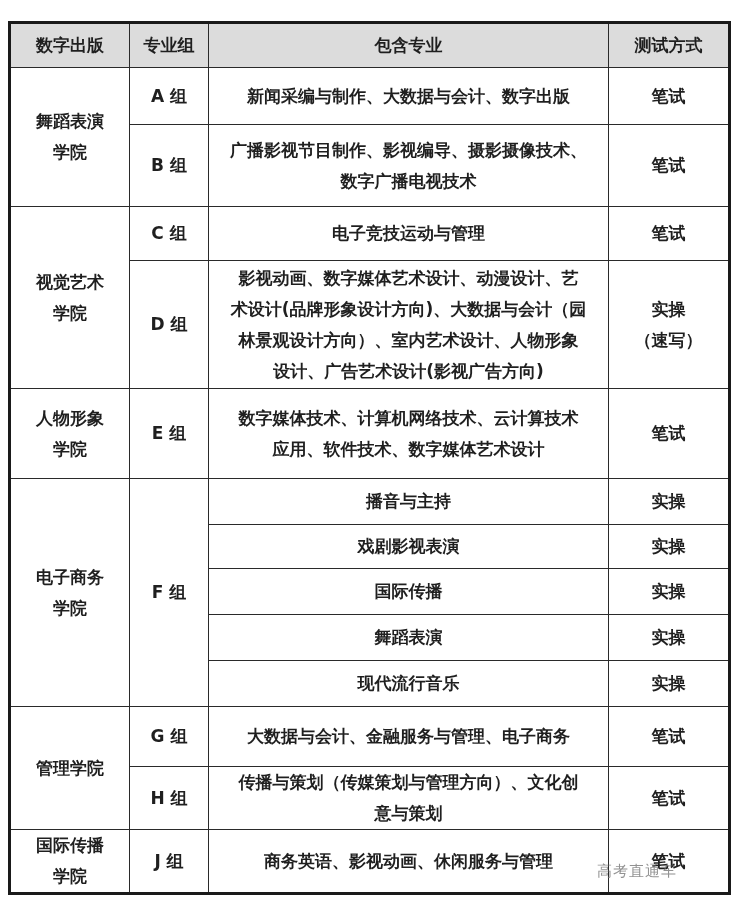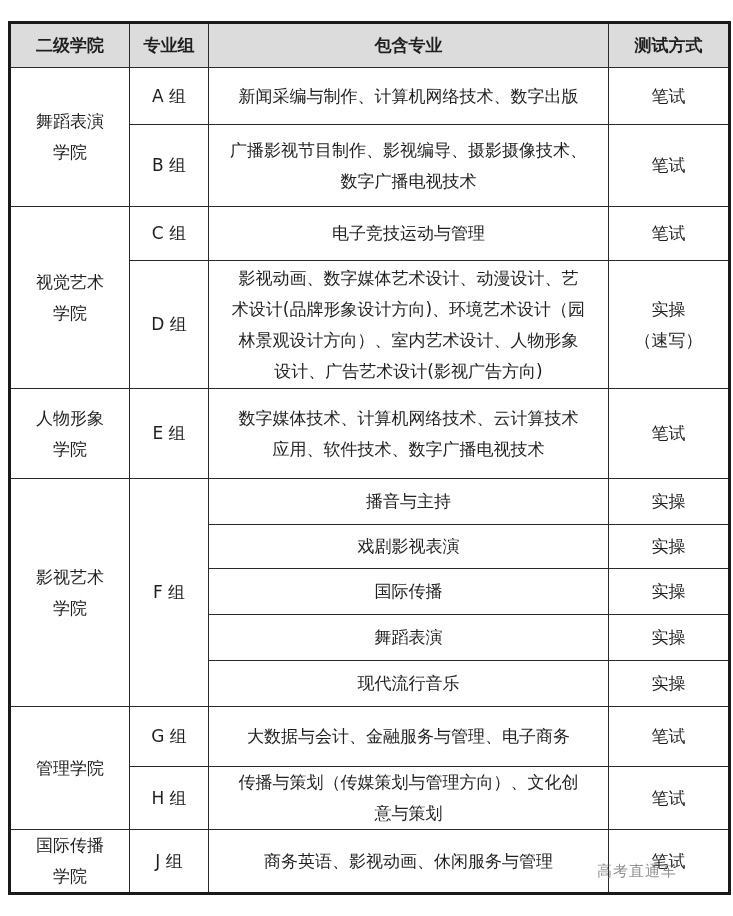--- a/index.html
+++ b/index.html
@@ -1,50 +1,50 @@
 <!DOCTYPE html>
 <html><head>
 <meta charset="utf-8">
 <style>
   html, body { margin: 0; padding: 0; background: #ffffff; }
   body { width: 733px; height: 916px; position: relative; overflow: hidden;
          font-family: "DejaVu Sans", "Liberation Sans", sans-serif; color: #1f1f1f; }
   table.main { position: absolute; left: 8px; top: 21px; width: 720px;
                border-collapse: collapse; border: 3px solid #1a1a1a; table-layout: fixed; }
   table.main td, table.main th { border: 1.5px solid #2a2a2a; text-align: center;
-               vertical-align: middle; font-size: 17px; line-height: 31px; padding: 0 6px; font-weight: normal; }
+               vertical-align: middle; font-size: 17px; line-height: 31px; padding: 0 6px; font-weight: bold; }
   table.main th { background: #dcdcdc; font-weight: bold; height: 43px; font-size: 17px; }
   col.c1 { width: 120px; } col.c2 { width: 79px; } col.c3 { width: 400px; } col.c4 { width: 121px; }
   .watermark { position: absolute; left: 597px; top: 862px; font-size: 15px; color: rgba(110,110,110,0.75);
                letter-spacing: 1px; }
 </style>
 </head>
 <body>
 
 <table class="main">
   <colgroup>
       <col class="c1">
       <col class="c2">
       <col class="c3">
       <col class="c4">
     </colgroup>
   <tbody>
       <tr>
-    <th>二级学院</th>
+    <th>数字出版</th>
     <th>专业组</th>
     <th>包含专业</th>
     <th>测试方式</th>
   </tr>
   <tr style="height:57px">
     <td rowspan="2">
           <div>舞蹈表演</div>
           <div>学院</div>
         </td>
     <td>A 组</td>
-    <td>新闻采编与制作、计算机网络技术、数字出版</td>
+    <td>新闻采编与制作、大数据与会计、数字出版</td>
     <td>笔试</td>
   </tr>
   <tr style="height:82px">
     <td>B 组</td>
     <td>
           <div>广播影视节目制作、影视编导、摄影摄像技术、</div>
           <div>数字广播电视技术</div>
         </td>
     <td>笔试</td>
   </tr>
@@ -54,44 +54,44 @@
           <div>学院</div>
         </td>
     <td>C 组</td>
     <td>电子竞技运动与管理</td>
     <td>笔试</td>
   </tr>
   <tr style="height:128px">
     <td>D 组</td>
     <td>
           <div>影视动画、数字媒体艺术设计、动漫设计、艺</div>
-          <div>术设计(品牌形象设计方向)、环境艺术设计（园</div>
+          <div>术设计(品牌形象设计方向)、大数据与会计（园</div>
           <div>林景观设计方向）、室内艺术设计、人物形象</div>
           <div>设计、广告艺术设计(影视广告方向)</div>
         </td>
     <td>
           <div>实操</div>
           <div>（速写）</div>
         </td>
   </tr>
   <tr style="height:90px">
     <td>
           <div>人物形象</div>
           <div>学院</div>
         </td>
     <td>E 组</td>
     <td>
           <div>数字媒体技术、计算机网络技术、云计算技术</div>
-          <div>应用、软件技术、数字广播电视技术</div>
+          <div>应用、软件技术、数字媒体艺术设计</div>
         </td>
     <td>笔试</td>
   </tr>
   <tr style="height:46px">
     <td rowspan="5">
-          <div>影视艺术</div>
+          <div>电子商务</div>
           <div>学院</div>
         </td>
     <td rowspan="5">F 组</td>
     <td>播音与主持</td>
     <td>实操</td>
   </tr>
   <tr style="height:44px">
     <td>戏剧影视表演</td>
     <td>实操</td>
   </tr>

